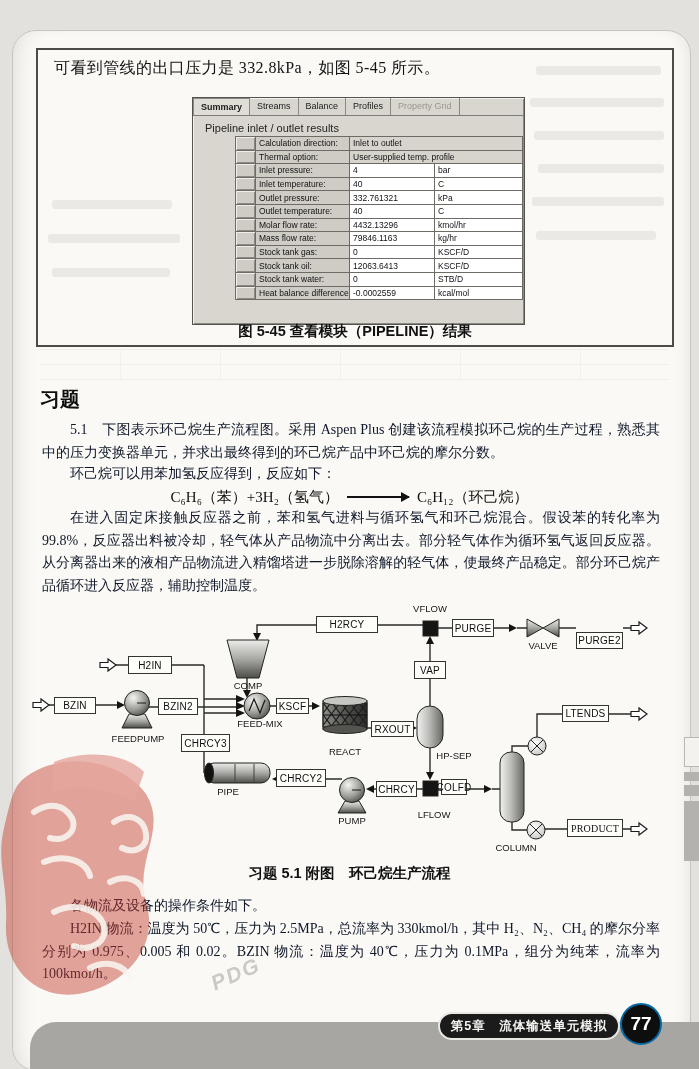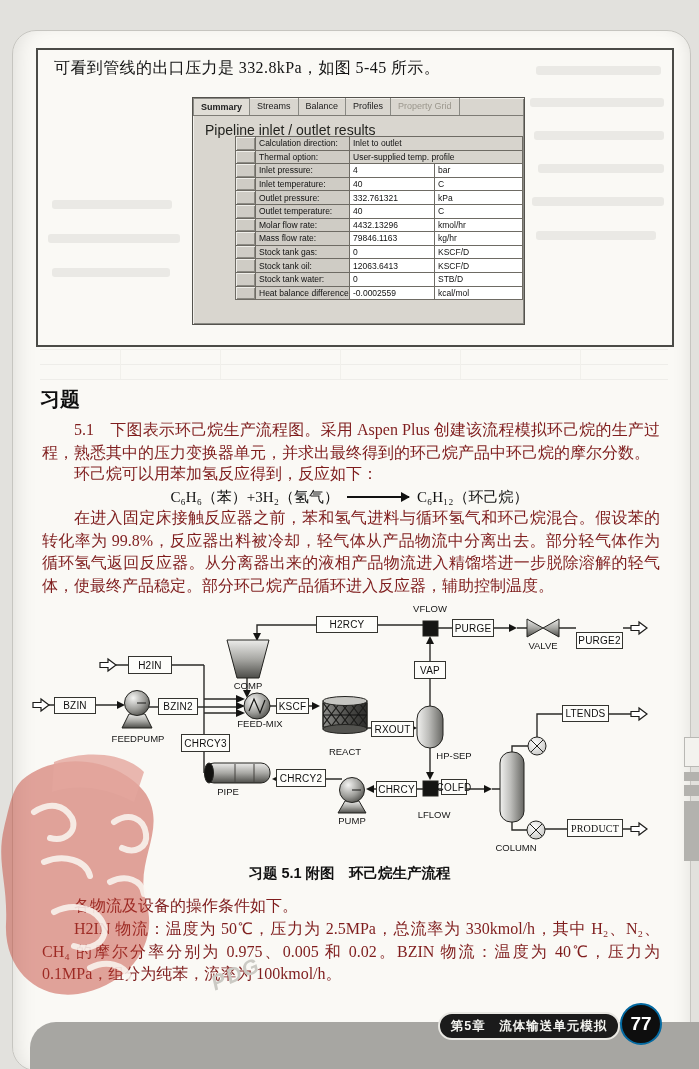--- a/index.html
+++ b/index.html
@@ -15,42 +15,42 @@
   .ghostbar{position:absolute;height:9px;background:#d0cfca;opacity:.38;border-radius:3px;}
 
   
   .dialog{position:absolute;left:154px;top:47px;width:331px;height:226px;background:#d9d6cf;
           border:1px solid #55534e;box-shadow:inset 1px 1px 0 #f2f1ec, inset -1px -1px 0 #8a8a84;
           font-family:"Liberation Sans",sans-serif;}
   .tabbar{display:flex;height:17px;border-bottom:1px solid #7e7c76;align-items:stretch;}
   .tab{font-size:9px;line-height:16px;padding:0 7px;color:#1c1c1c;border-right:1px solid #8a8a84;cursor:default;}
   .tab.active{font-weight:bold;background:#e0ddd6;border:1px solid #8a8a84;border-bottom:none;}
   .tab.disabled{color:#9b978d;}
-  .grouplabel{font-size:14px;margin:6px 0 0 12px;color:#23231f;}
+  .grouplabel{font-size:11px;margin:6px 0 0 12px;color:#23231f;}
   table.results{position:absolute;left:42px;top:38px;width:287px;border-collapse:collapse;table-layout:fixed;}
   table.results td{border:1px solid #6e6b64;height:12.6px;font-size:8.5px;padding:0 3px;overflow:hidden;
                    white-space:nowrap;color:#111;}
   td.sel{background:#cfccc5;box-shadow:inset 1px 1px 0 #efeee9, inset -1px -1px 0 #8c8a83;}
   td.lbl{background:#cfccc5;}
   td.val{background:#ffffff;}
   td.val.spanv{background:#d7d4cd;}
   td.unit{background:#ffffff;}
   .fig-caption{position:absolute;left:0;right:0;top:272px;text-align:center;
                font-family:"Liberation Sans",sans-serif;font-weight:bold;font-size:14.5px;color:#101010;}
 
   
   .ghost-table{position:absolute;left:40px;top:349px;width:628px;height:42px;opacity:.55;}
   .ghost-table .h{position:absolute;left:0;right:0;height:1px;background:#e6e5e0;}
   .ghost-table .v{position:absolute;top:0;bottom:12px;width:1px;background:#eae9e4;}
 
   
   .ex-heading{position:absolute;left:40px;top:386px;margin:0;font-family:"Liberation Sans",sans-serif;
               font-size:20px;font-weight:bold;color:#0f0f0f;}
-  .body-p{position:absolute;left:42px;width:618px;margin:0;font-size:16px;line-height:22.5px;
-          text-align:justify;text-indent:2em;color:#7f1d1d;}
+  .body-p{position:absolute;left:42px;width:618px;margin:0;font-size:14px;line-height:22.5px;
+          text-align:justify;text-indent:2em;color:#0f172a;}
   .p1{top:419px;} .p2{top:463px;} .p3{top:507px;} .p4{top:895px;} .p5{top:918px;}
   .equation{position:absolute;left:0;top:485px;width:699px;height:24px;display:flex;
             align-items:center;justify-content:center;font-size:15px;color:#111;}
   .rx-arrow{display:inline-block;position:relative;width:62px;height:1.6px;background:#111;margin:0 8px;}
   .rx-arrow::after{content:"";position:absolute;right:-1px;top:-4.2px;border-left:9px solid #111;
                    border-top:5px solid transparent;border-bottom:5px solid transparent;}
 
   
   .flowsheet{position:absolute;left:30px;top:600px;width:645px;height:262px;}
   .flowsheet svg{position:absolute;left:0;top:0;}
@@ -186,20 +186,21 @@
         <tr>
               <td class="sel"></td>
               <td class="lbl">Heat balance difference:</td>
               <td class="val">-0.0002559</td>
               <td class="unit">kcal/mol</td>
             </tr>
       </tbody>
         </table>
     </div>
 
+    <div class="fig-caption">图 5-45  查看模块（PIPELINE）结果</div>
   </div>
 
   <div class="ghost-table">
     <div class="h" style="top:0;"></div>
       <div class="h" style="top:15px;"></div>
       <div class="h" style="top:30px;"></div>
     <div class="v" style="left:80px;"></div>
       <div class="v" style="left:180px;"></div>
       <div class="v" style="left:300px;"></div>
     <div class="v" style="left:420px;"></div>

